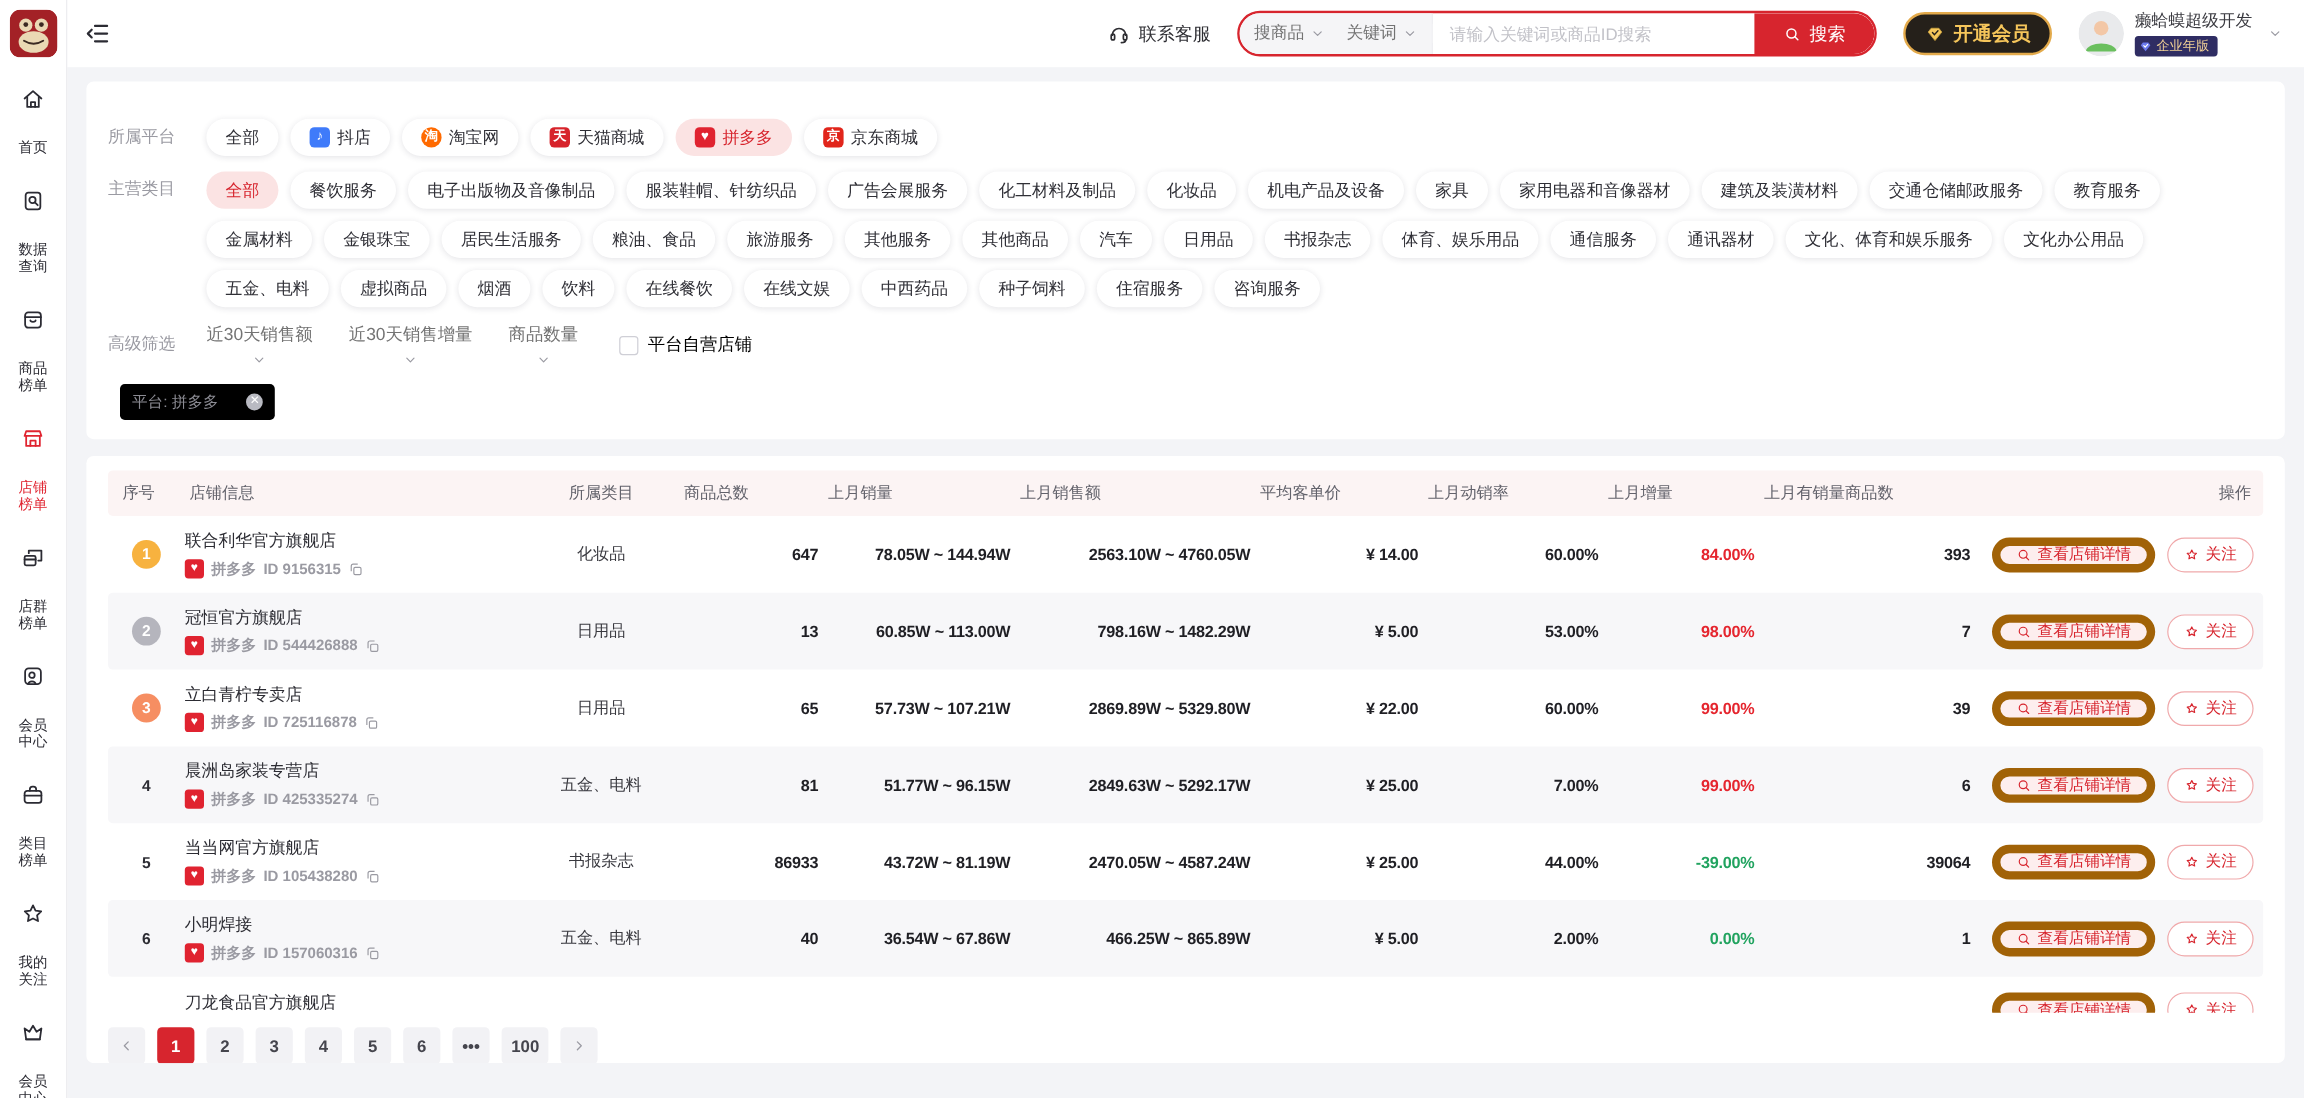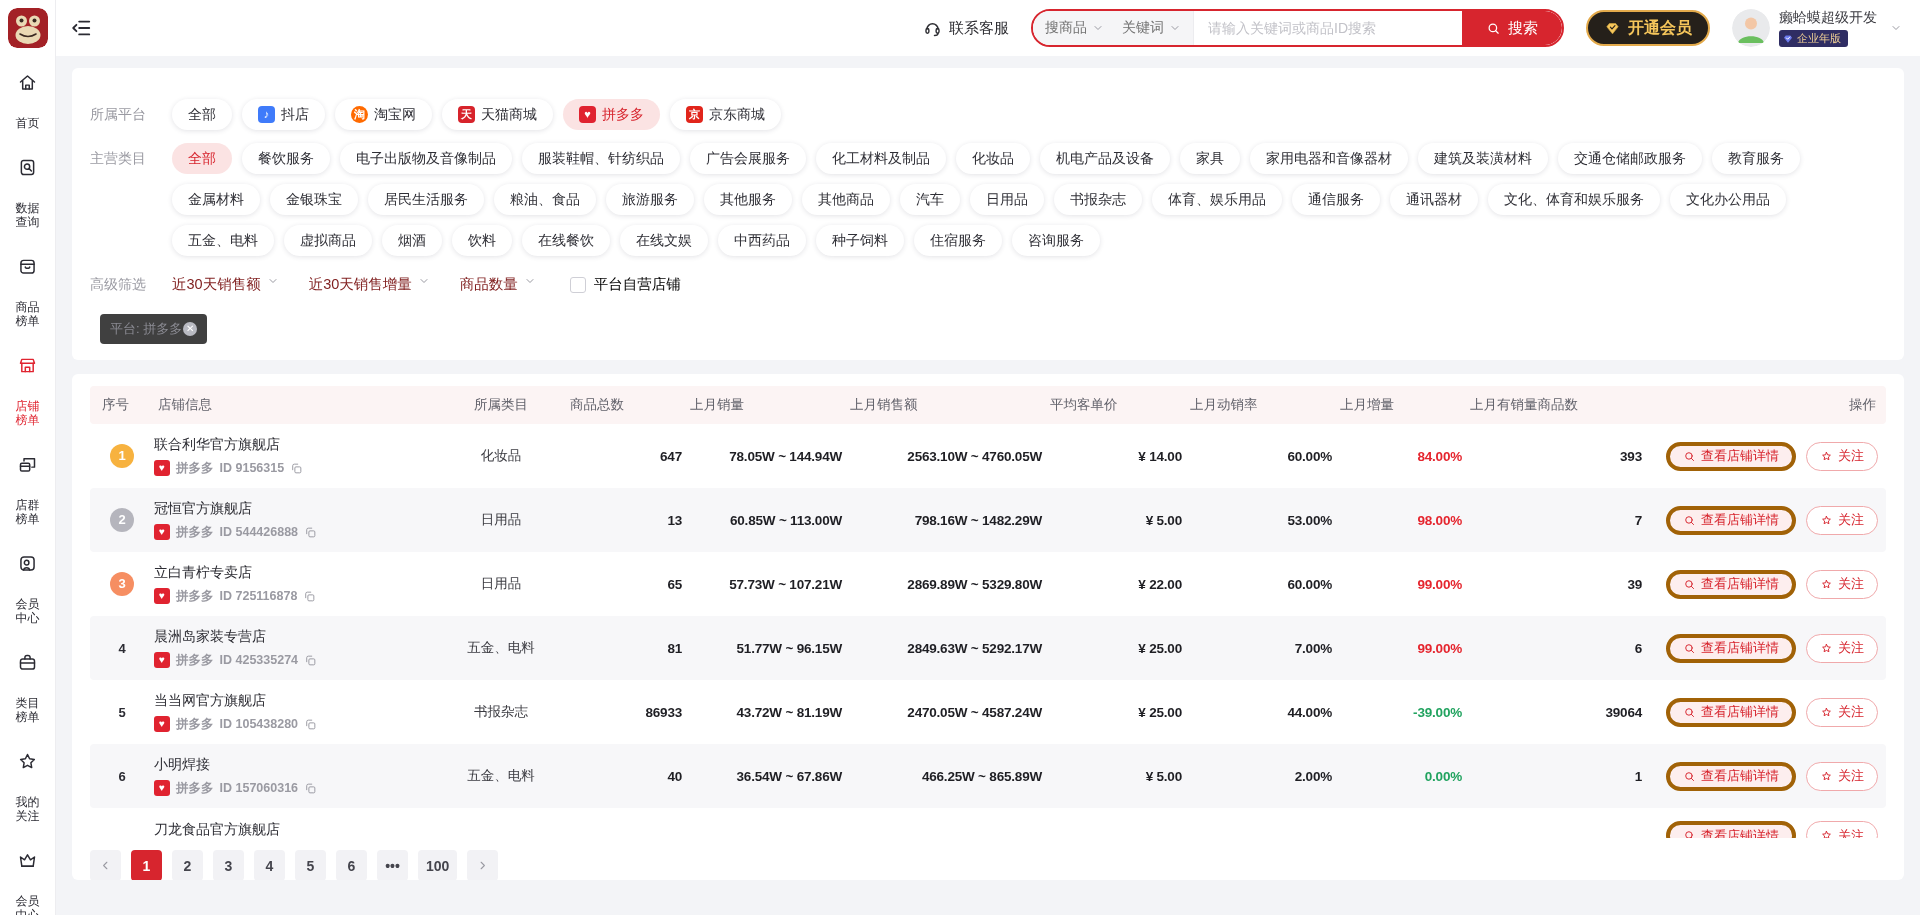--- a/index.html
+++ b/index.html
@@ -63,27 +63,27 @@
   .plat-ico { display:none; width:17px; height:17px; border-radius:4px; color:#fff; font-size:11px; line-height:17px;
     text-align:center; flex:none; font-weight:bold; }
   .plat-ico[data-plat] { display:inline-block; }
   .plat-ico[data-plat="douyin"] { background:#3f7bfa; }
   .plat-ico[data-plat="taobao"] { background:#ff6a00; border-radius:50%; }
   .plat-ico[data-plat="tmall"]  { background:#d7232b; }
   .plat-ico[data-plat="pdd"]    { background:#e02330; }
   .plat-ico[data-plat="jd"]     { background:#e1251b; }
 
   .adv-row { align-items:center; }
-  .dd { display:flex; align-items:flex-start; gap:6px; font-size:14.5px; color:#7f1d1d; margin-right:30px; cursor:pointer; }
+  .dd { display:flex; align-items:center; gap:6px; font-size:14.5px; color:#737373; margin-right:30px; cursor:pointer;flex-direction:column; }
   .chk-wrap { display:flex; align-items:center; gap:8px; margin-left:4px; cursor:pointer; }
   .chk { width:16px; height:16px; border:1px solid #cfcfd6; border-radius:3px; background:#fff; }
   .chk-label { font-size:14.5px; color:#000000; }
 
   .tag-row { margin-top:14px; padding-left:10px; }
-  .tag { display:inline-flex; align-items:center; gap:1px; background:#404040; color:#8b8b93;
+  .tag { display:inline-flex; align-items:center; gap:23px; background:#000000; color:#8b8b93;
     border-radius:4px; padding:6px 10px; font-size:13px; }
   .tag-close { width:14px; height:14px; border-radius:50%; background:#b9bac2; color:#fff; font-size:10px;
     line-height:14px; text-align:center; cursor:pointer; }
 
   
   .table-card { height:506px; padding:12px 18px 0; overflow:hidden; }
   .tgrid { display:grid; grid-template-columns:64px minmax(260px,1fr) 130px 120px 160px 200px 140px 150px 130px 180px 240px; align-items:center; }
   .thead { background:#fcf4f4; border-radius:4px; height:38px; font-size:13.5px; color:#62626b; }
   .thead > div { padding:0 4px; }
   .thead > div:first-child { padding-left:12px; }
@@ -107,21 +107,21 @@
     line-height:16px; text-align:center; flex:none; }
   .copy-ico { display:inline-flex; cursor:pointer; }
   .copy-ico svg { width:13px; height:13px; stroke:#9a9aa2; fill:none; stroke-width:1.8; stroke-linejoin:round; }
   .cat { text-align:center; color:#3a3a40; }
   .num { text-align:right; font-weight:bold; color:#1f1f24; padding-right:4px; letter-spacing:-.2px; }
   .growth[data-trend="red"] { color:#e5252e; }
   .growth[data-trend="green"] { color:#21a35f; }
   .acts { display:flex; justify-content:flex-end; gap:10px; padding-right:8px; }
   .btn-view, .btn-follow { display:inline-flex; align-items:center; gap:5px; height:29px; padding:0 13px;
     border-radius:15px; font-size:13px; color:#d7252e; cursor:pointer; font-family:inherit; white-space:nowrap; }
-  .btn-view { background:#fdeeee; border:4px solid #a16207; }
+  .btn-view { background:#fdeeee; border:7px solid #a16207; }
   .btn-follow { background:#fff; border:1px solid #f0a9ab; }
   .btn-view svg, .btn-follow svg { width:13px; height:13px; stroke:#d7252e; fill:none; stroke-width:1.8; stroke-linecap:round; stroke-linejoin:round; }
 
   .partial-row { height:30px; overflow:hidden; }
   .partial-inner { display:flex; align-items:flex-start; justify-content:space-between; padding-top:13px; }
   .partial-inner .shop-name { margin-left:64px; }
   .partial-inner .acts { padding-right:8px; }
 
   
   .pagination { display:flex; gap:10px; margin-top:12px; align-items:center; }

